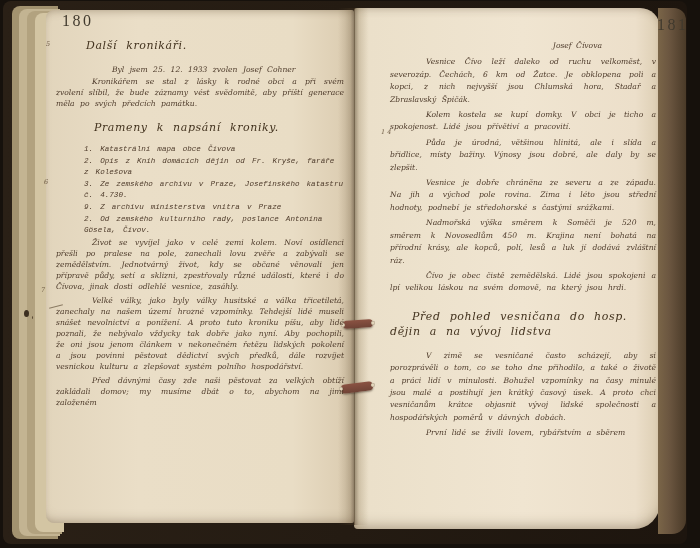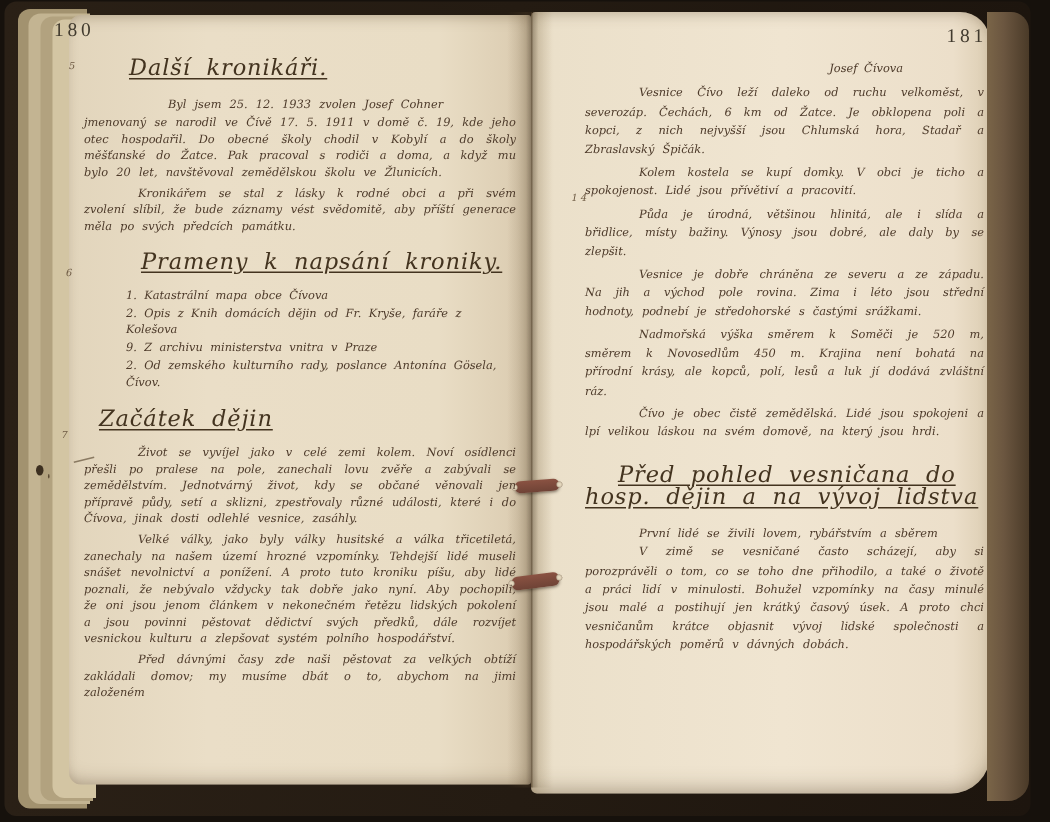--- a/index.html
+++ b/index.html
@@ -32,42 +32,42 @@
   .fold-line{position:absolute;left:354px;top:8px;width:1px;height:517px;background:rgba(75,58,36,.45);}
   
   .stitch{position:absolute;background:linear-gradient(180deg,#8a5242,#6f4336);border-radius:4px;
     box-shadow:0 1px 2px rgba(40,25,15,.5);}
   .stitch .hole{position:absolute;width:4px;height:4px;border-radius:50%;
     background:#e7dac0;box-shadow:inset 0 0 1px rgba(60,40,25,.8);top:2px;}
   .stitch .hole.l{left:-2px;} .stitch .hole.r{right:-2px;}
   .stitch1{left:343px;top:320px;width:30px;height:8px;transform:rotate(-4deg);}
   .stitch2{left:341px;top:383px;width:32px;height:9px;transform:rotate(-7deg);}
   
-  .pagenum{position:absolute;font-family:"Liberation Serif", serif;font-size:13px;
-    letter-spacing:2.5px;color:#413a2e;}
+  .pagenum{position:absolute;font-family:"Liberation Serif", serif;font-size:16px;
+    letter-spacing:2.5px;color:#413a2e;margin-left:26px;}
   .pagenum-left{left:36px;top:12px;}
   .pagenum-right{left:631px;top:16px;}
   
   .hand{font-style:italic;color:#4d3a2a;}
   .content{position:absolute;}
   .content-left{left:56px;top:34px;width:288px;font-size:7.6px;line-height:11px;}
   .content-right{left:390px;top:38px;width:266px;font-size:7.6px;line-height:12.4px;}
   .para{margin:0 0 3px 0;text-align:justify;word-spacing:3px;}
   .indent{text-indent:36px;}
-  .heading{font-size:15px;letter-spacing:.6px;word-spacing:5px;color:#43331f;
-    text-decoration:underline;text-underline-offset:2px;display:block;}
+  .heading{font-size:11px;letter-spacing:.6px;word-spacing:5px;color:#43331f;
+    text-underline-offset:2px;display:block;}
   .h-l1{margin:6px 0 13px 30px;}
   .h-l2{margin:13px 0 11px 38px;}
   .h-l3{margin:14px 0 11px 10px;}
   .h-r1{margin:16px 0 12px 56px;}
   .h-r2{margin:14px 0 11px 0;text-indent:22px;line-height:15px;}
   .intro-line{margin:0 0 1px 56px;word-spacing:3px;}
   .carryover{margin:0 0 0 6px;word-spacing:3px;}
   .signature{text-align:right;margin:2px 54px 4px 0;word-spacing:2px;}
-  .sources{list-style:none;margin:0 0 0 28px;padding:0;}
+  .sources{list-style:none;margin:0 0 0 28px;padding:0;font-family:Liberation Mono, monospace;}
   .sources li{margin:0 0 1px 0;word-spacing:2.5px;}
   .margin-mark{position:absolute;font-style:italic;font-size:6.5px;color:#6d5a43;}
   .mm1{left:46px;top:40px;} .mm2{left:44px;top:178px;} .mm3{left:41px;top:286px;}
   .mm-r{left:381px;top:84px;letter-spacing:2px;margin-top:44px;}
   .pencil-dash{position:absolute;left:49px;top:306px;width:14px;height:1px;
     background:#8a7a62;transform:rotate(-14deg);}
   .speck{position:absolute;left:24px;top:310px;width:5px;height:7px;border-radius:50%;
     background:#3c2f20;box-shadow:6px 4px 0 -2px #5a4a34;}
   .last-line{margin:2px 0 0 36px;word-spacing:3px;}
 </style>
@@ -102,43 +102,42 @@
 <div class="pagenum pagenum-right">181</div>
 
 <div class="margin-mark mm1">5</div>
 <div class="margin-mark mm2">6</div>
 <div class="margin-mark mm3">7</div>
 <div class="margin-mark mm-r">14</div>
 
 <div class="content content-left hand">
   <span class="heading h-l1">Další kronikáři.</span>
   <div class="para intro-line">Byl jsem 25. 12. 1933 zvolen Josef Cohner</div>
-  <div class="para">jmenovaný se narodil ve Čívě 17. 5. 1911 v domě č. 19, kde jeho otec hospodařil. Do obecné školy chodil v Kobylí a do školy měšťanské do Žatce. Pak pracoval s rodiči a doma, a když mu bylo 20 let, navštěvoval zemědělskou školu ve Žlunicích.</div>
   <div class="para indent">Kronikářem se stal z lásky k rodné obci a při svém zvolení slíbil, že bude záznamy vést svědomitě, aby příští generace měla po svých předcích památku.</div>
 
   <span class="heading h-l2">Prameny k napsání kroniky.</span>
   <ol class="sources">
     <li>1. Katastrální mapa obce Čívova</li>
     <li>2. Opis z Knih domácích dějin od Fr. Kryše, faráře z Kolešova</li>
+    <li>3. Ze zemského archivu v Praze, Josefinského katastru č. 4.730.</li>
     <li>9. Z archivu ministerstva vnitra v Praze</li>
     <li>2. Od zemského kulturního rady, poslance Antonína Gösela, Čívov.</li>
   </ol>
 
-  <span class="heading h-l3">Začátek dějin</span>
   <div class="para indent">Život se vyvíjel jako v celé zemi kolem. Noví osídlenci přešli po pralese na pole, zanechali lovu zvěře a zabývali se zemědělstvím. Jednotvárný život, kdy se občané věnovali jen přípravě půdy, setí a sklizni, zpestřovaly různé události, které i do Čívova, jinak dosti odlehlé vesnice, zasáhly.</div>
   <div class="para indent">Velké války, jako byly války husitské a válka třicetiletá, zanechaly na našem území hrozné vzpomínky. Tehdejší lidé museli snášet nevolnictví a ponížení. A proto tuto kroniku píšu, aby lidé poznali, že nebývalo vždycky tak dobře jako nyní. Aby pochopili, že oni jsou jenom článkem v nekonečném řetězu lidských pokolení a jsou povinni pěstovat dědictví svých předků, dále rozvíjet vesnickou kulturu a zlepšovat systém polního hospodářství.</div>
   <div class="para indent">Před dávnými časy zde naši pěstovat za velkých obtíží zakládali domov; my musíme dbát o to, abychom na jimi založeném</div>
 </div>
 
 <div class="content content-right hand">
   <div class="signature">Josef Čívova</div>
 
   <div class="para indent">Vesnice Čívo leží daleko od ruchu velkoměst, v severozáp. Čechách, 6 km od Žatce. Je obklopena poli a kopci, z nich nejvyšší jsou Chlumská hora, Stadař a Zbraslavský Špičák.</div>
   <div class="para indent">Kolem kostela se kupí domky. V obci je ticho a spokojenost. Lidé jsou přívětiví a pracovití.</div>
   <div class="para indent">Půda je úrodná, většinou hlinitá, ale i slída a břidlice, místy bažiny. Výnosy jsou dobré, ale daly by se zlepšit.</div>
   <div class="para indent">Vesnice je dobře chráněna ze severu a ze západu. Na jih a východ pole rovina. Zima i léto jsou střední hodnoty, podnebí je středohorské s častými srážkami.</div>
   <div class="para indent">Nadmořská výška směrem k Soměči je 520 m, směrem k Novosedlům 450 m. Krajina není bohatá na přírodní krásy, ale kopců, polí, lesů a luk jí dodává zvláštní ráz.</div>
   <div class="para indent">Čívo je obec čistě zemědělská. Lidé jsou spokojeni a lpí velikou láskou na svém domově, na který jsou hrdi.</div>
 
   <span class="heading h-r2">Před pohled vesničana do hosp. dějin a na vývoj lidstva</span>
+  <div class="para indent">V zimě se vesničané často scházejí, aby si porozprávěli o tom, co se toho dne přihodilo, a také o životě a práci lidí v minulosti. Bohužel vzpomínky na časy minulé jsou malé a postihují jen krátký časový úsek. A proto chci vesničanům krátce objasnit vývoj lidské společnosti a hospodářských poměrů v dávných dobách.</div>
   <div class="para last-line">První lidé se živili lovem, rybářstvím a sběrem</div>
-  <div class="para indent">V zimě se vesničané často scházejí, aby si porozprávěli o tom, co se toho dne přihodilo, a také o životě a práci lidí v minulosti. Bohužel vzpomínky na časy minulé jsou malé a postihují jen krátký časový úsek. A proto chci vesničanům krátce objasnit vývoj lidské společnosti a hospodářských poměrů v dávných dobách.</div>
 </div>
 
 </body></html>

